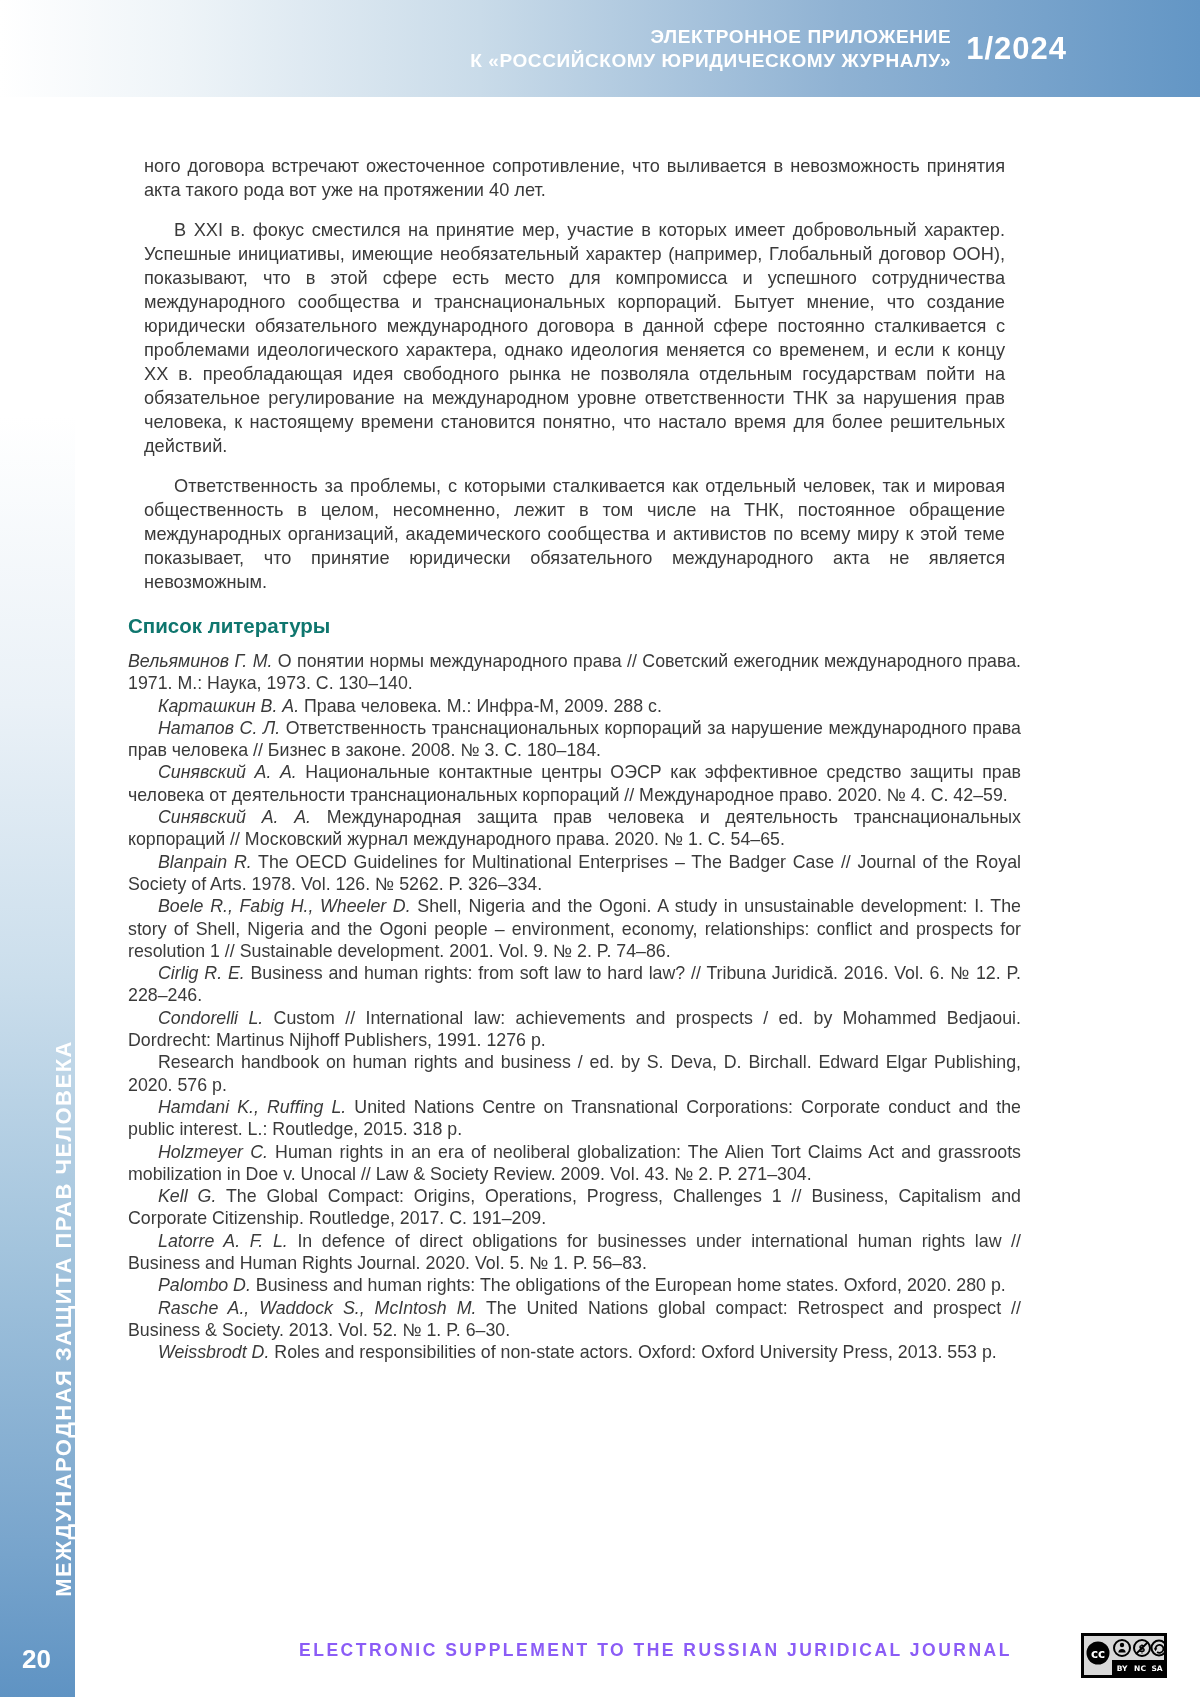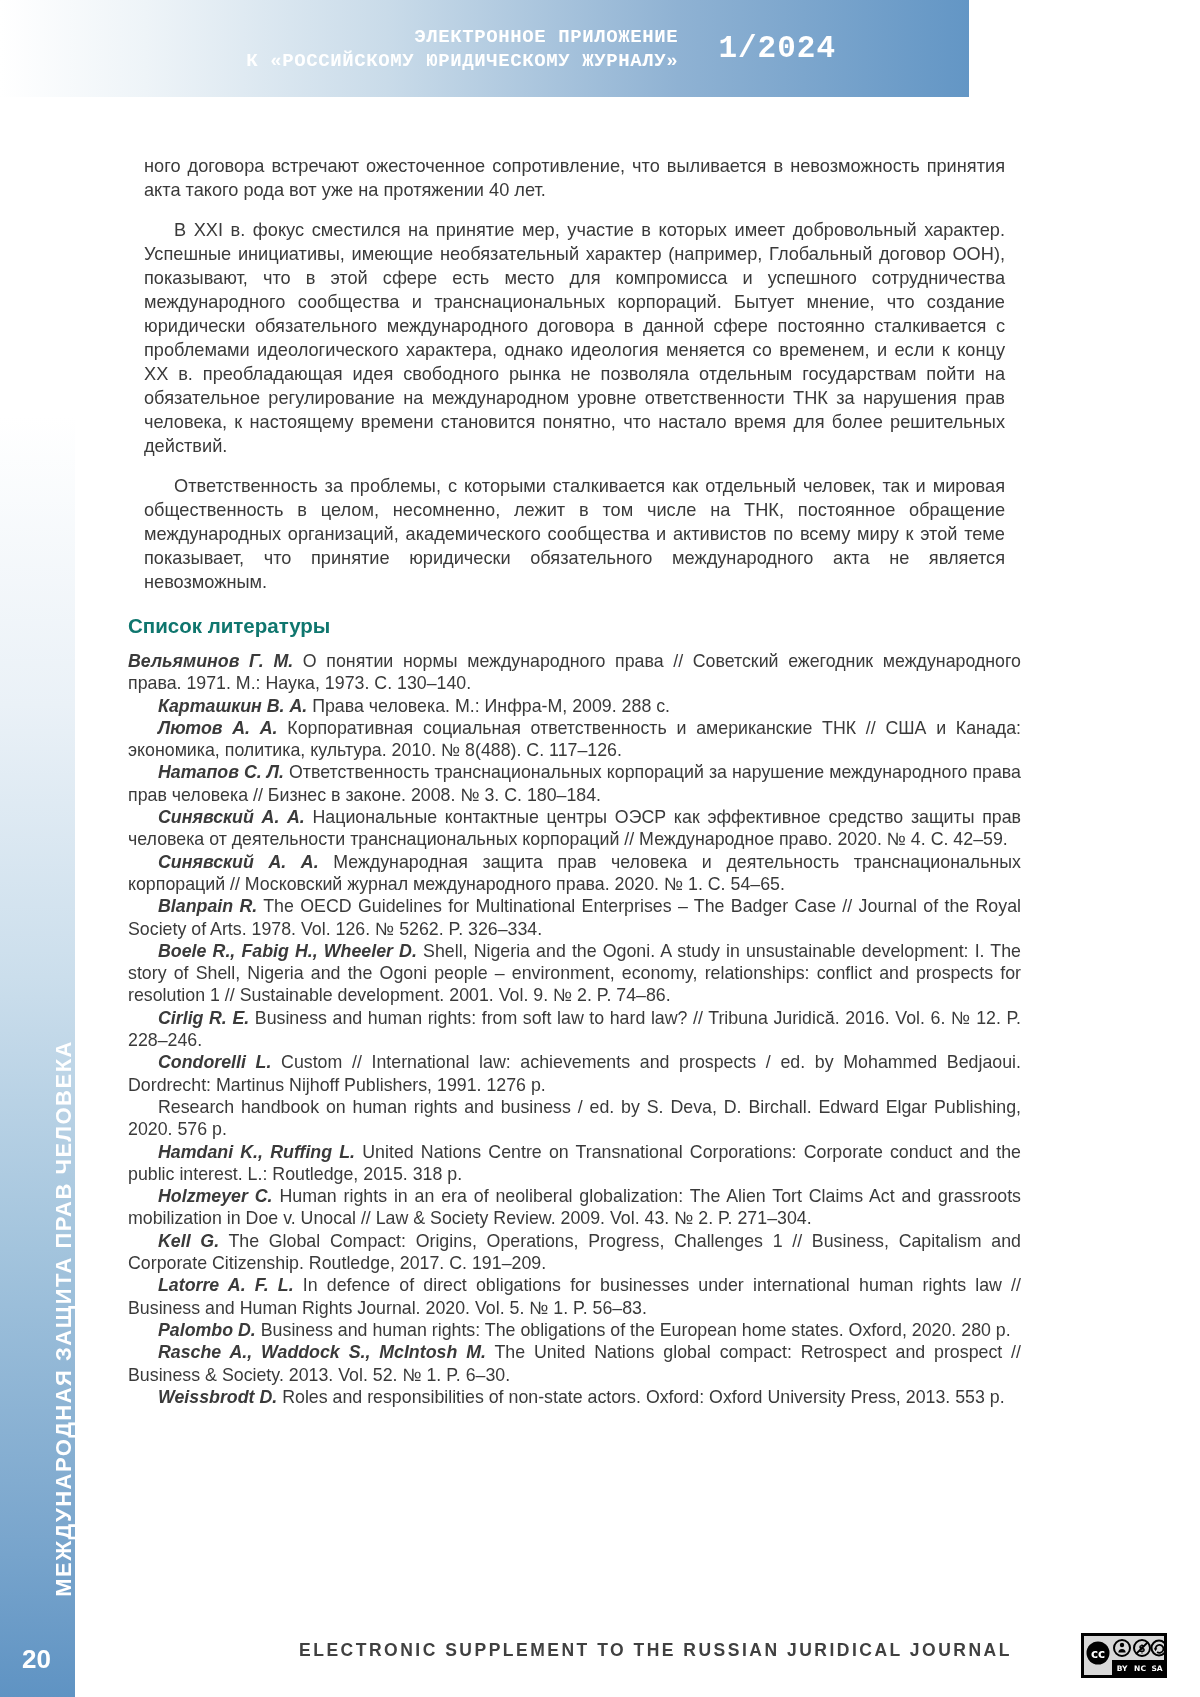--- a/index.html
+++ b/index.html
@@ -5,24 +5,24 @@
   html,body{margin:0;padding:0;background:#ffffff;}
   .page{
     position:relative;
     width:1200px;height:1697px;
     background:#ffffff;
     overflow:hidden;
     font-family:"Liberation Sans",sans-serif;
   }
   
   .banner{
-    position:absolute;top:0;left:0;width:969px;height:97px;
+    position:absolute;top:0;left:0;width:1200px;height:97px;
     background:linear-gradient(90deg,#ffffff 0%,#eef4f8 15%,#c9dbe9 40%,#8fb2d3 70%,#6396c5 100%);
     display:flex;align-items:center;justify-content:flex-end;
-    box-sizing:border-box;padding-right:133px;gap:40px;font-family:Liberation Mono, monospace;
+    box-sizing:border-box;padding-right:133px;gap:15px;
   }
   .banner-title{
     color:#ffffff;font-weight:bold;text-align:right;
     font-size:19px;line-height:24px;letter-spacing:0.6px;
   }
   .banner-issue{
     color:#ffffff;font-weight:bold;font-size:31px;letter-spacing:1px;
   }
   
   .sidebar{
@@ -53,26 +53,26 @@
   .para.cont{text-indent:0;}
   .bib-heading{
     margin:19px 0 11px 0;font-size:20.5px;line-height:26px;
     font-weight:bold;color:#0f766e;
   }
   .ref{
     margin:0;font-size:17.8px;line-height:22.3px;text-align:justify;
     text-indent:30px;
   }
   .ref.first{text-indent:0;}
-  .au{font-style:italic;font-weight:bold;}
+  .au{font-style:italic;}
   
   .footer-text{
     position:absolute;left:144px;right:33px;bottom:36px;
     text-align:center;
-    color:#404040;font-weight:bold;font-size:17.5px;letter-spacing:2.5px;
+    color:#8b5cf6;font-weight:bold;font-size:17.5px;letter-spacing:2.5px;
     white-space:nowrap;
   }
   .cc-badge{
     position:absolute;right:33px;bottom:19px;width:86px;height:45px;
   }
 </style>
 </head>
 <body>
 
 <div class="page">
@@ -92,21 +92,20 @@
 
   <main class="content">
     <p class="para cont">ного договора встречают ожесточенное сопротивление, что выливается в невозможность принятия акта такого рода вот уже на протяжении 40 лет.</p>
     <p class="para">В XXI в. фокус сместился на принятие мер, участие в которых имеет добровольный характер. Успешные инициативы, имеющие необязательный характер (например, Глобальный договор ООН), показывают, что в этой сфере есть место для компромисса и успешного сотрудничества международного сообщества и транснациональных корпораций. Бытует мнение, что создание юридически обязательного международного договора в данной сфере постоянно сталкивается с проблемами идеологического характера, однако идеология меняется со временем, и если к концу XX в. преобладающая идея свободного рынка не позволяла отдельным государствам пойти на обязательное регулирование на международном уровне ответственности ТНК за нарушения прав человека, к настоящему времени становится понятно, что настало время для более решительных действий.</p>
     <p class="para">Ответственность за проблемы, с которыми сталкивается как отдельный человек, так и мировая общественность в целом, несомненно, лежит в том числе на ТНК, постоянное обращение международных организаций, академического сообщества и активистов по всему миру к этой теме показывает, что принятие юридически обязательного международного акта не является невозможным.</p>
 
     <h2 class="bib-heading">Список литературы</h2>
 
     <p class="ref first"><span class="au">Вельяминов Г. М.</span><span> О понятии нормы международного права // Советский ежегодник международного права. 1971. М.: Наука, 1973. С. 130–140.</span></p>
     <p class="ref"><span class="au">Карташкин В. А.</span><span> Права человека. М.: Инфра-М, 2009. 288 с.</span></p>
-    <p class="ref"><span class="au">Лютов А. А.</span><span> Корпоративная социальная ответственность и американские ТНК // США и Канада: экономика, политика, культура. 2010. № 8(488). С. 117–126.</span></p>
     <p class="ref"><span class="au">Натапов С. Л.</span><span> Ответственность транснациональных корпораций за нарушение международного права прав человека // Бизнес в законе. 2008. № 3. С. 180–184.</span></p>
     <p class="ref"><span class="au">Синявский А. А.</span><span> Национальные контактные центры ОЭСР как эффективное средство защиты прав человека от деятельности транснациональных корпораций // Международное право. 2020. № 4. С. 42–59.</span></p>
     <p class="ref"><span class="au">Синявский А. А.</span><span> Международная защита прав человека и деятельность транснациональных корпораций // Московский журнал международного права. 2020. № 1. С. 54–65.</span></p>
     <p class="ref"><span class="au">Blanpain R.</span><span> The OECD Guidelines for Multinational Enterprises – The Badger Case // Journal of the Royal Society of Arts. 1978. Vol. 126. № 5262. P. 326–334.</span></p>
     <p class="ref"><span class="au">Boele R., Fabig H., Wheeler D.</span><span> Shell, Nigeria and the Ogoni. A study in unsustainable development: I. The story of Shell, Nigeria and the Ogoni people – environment, economy, relationships: conflict and prospects for resolution 1 // Sustainable development. 2001. Vol. 9. № 2. P. 74–86.</span></p>
     <p class="ref"><span class="au">Cirlig R. E.</span><span> Business and human rights: from soft law to hard law? // Tribuna Juridică. 2016. Vol. 6. № 12. P. 228–246.</span></p>
     <p class="ref"><span class="au">Condorelli L.</span><span> Custom // International law: achievements and prospects / ed. by Mohammed Bedjaoui. Dordrecht: Martinus Nijhoff Publishers, 1991. 1276 p.</span></p>
     <p class="ref"><span class="au"></span><span>Research handbook on human rights and business / ed. by S. Deva, D. Birchall. Edward Elgar Publishing, 2020. 576 p.</span></p>
     <p class="ref"><span class="au">Hamdani K., Ruffing L.</span><span> United Nations Centre on Transnational Corporations: Corporate conduct and the public interest. L.: Routledge, 2015. 318 p.</span></p>
     <p class="ref"><span class="au">Holzmeyer C.</span><span> Human rights in an era of neoliberal globalization: The Alien Tort Claims Act and grassroots mobilization in Doe v. Unocal // Law &amp; Society Review. 2009. Vol. 43. № 2. P. 271–304.</span></p>

